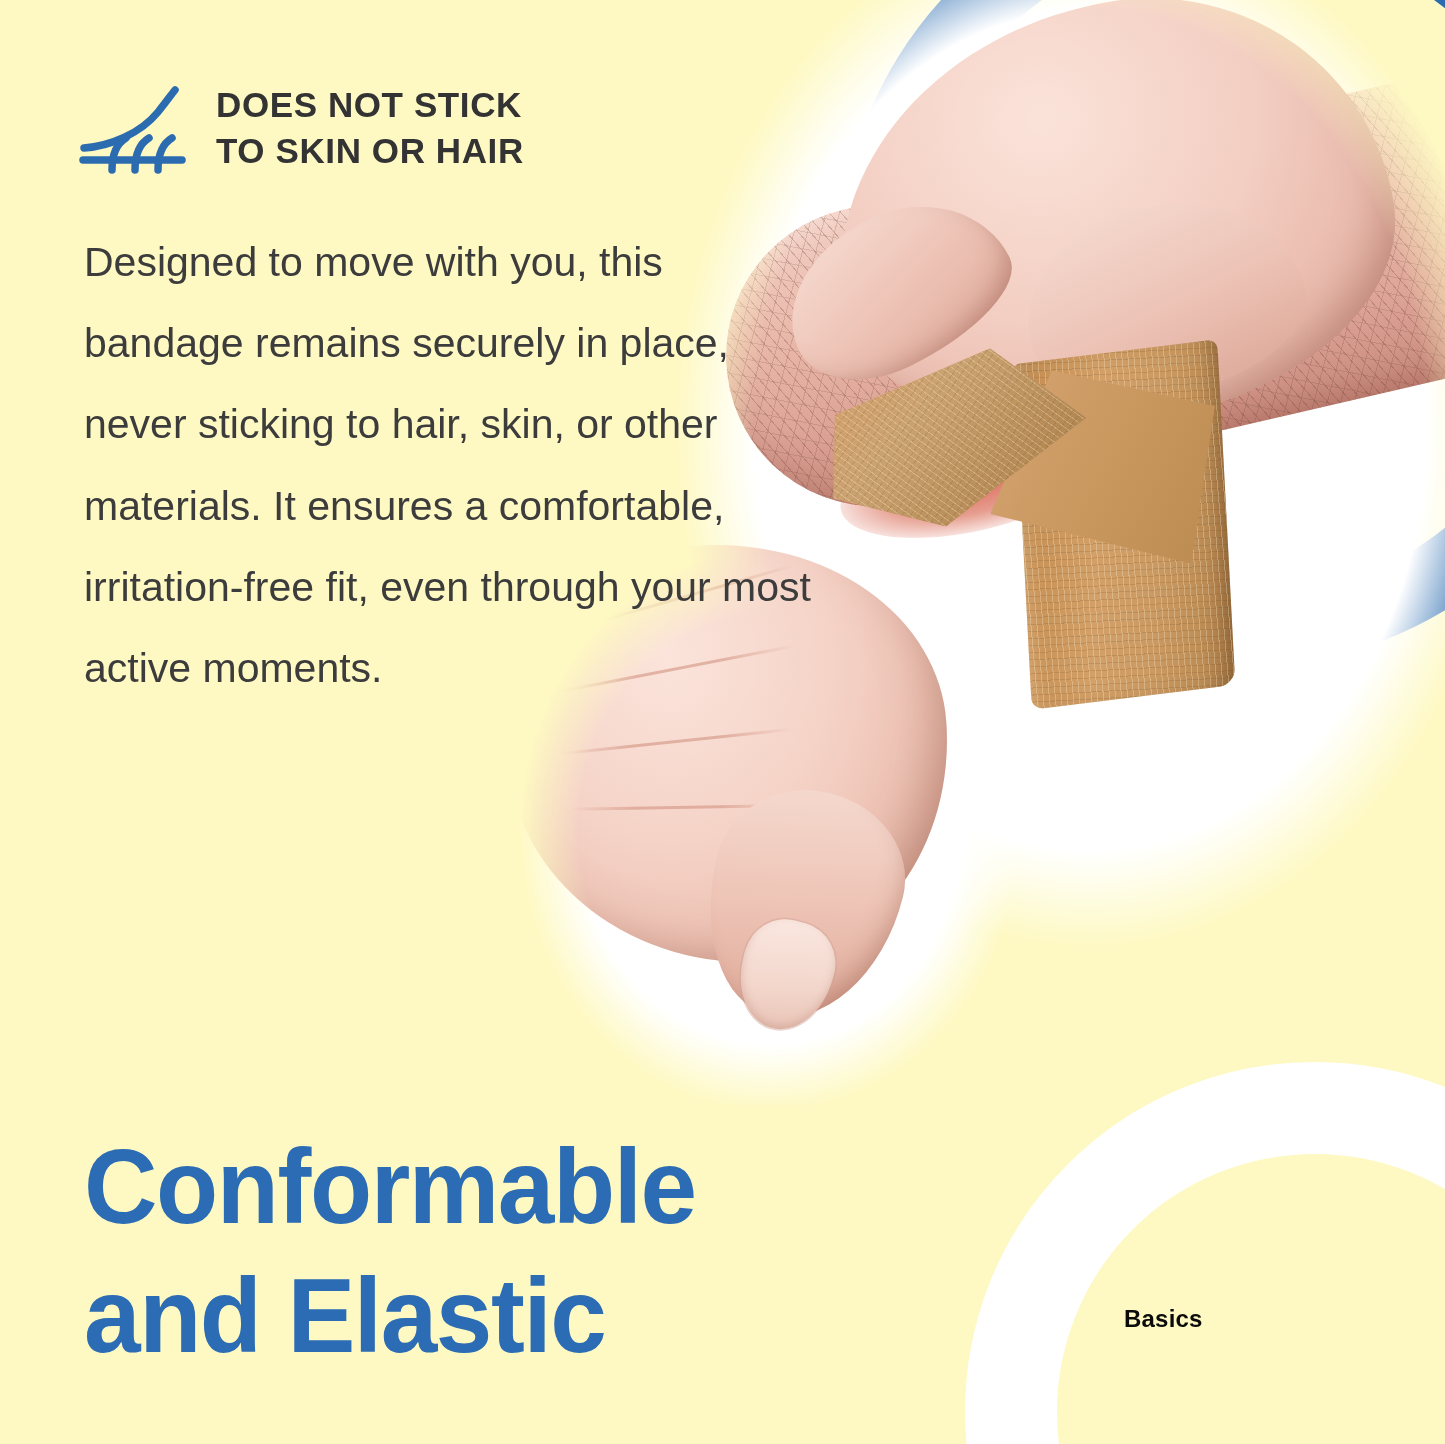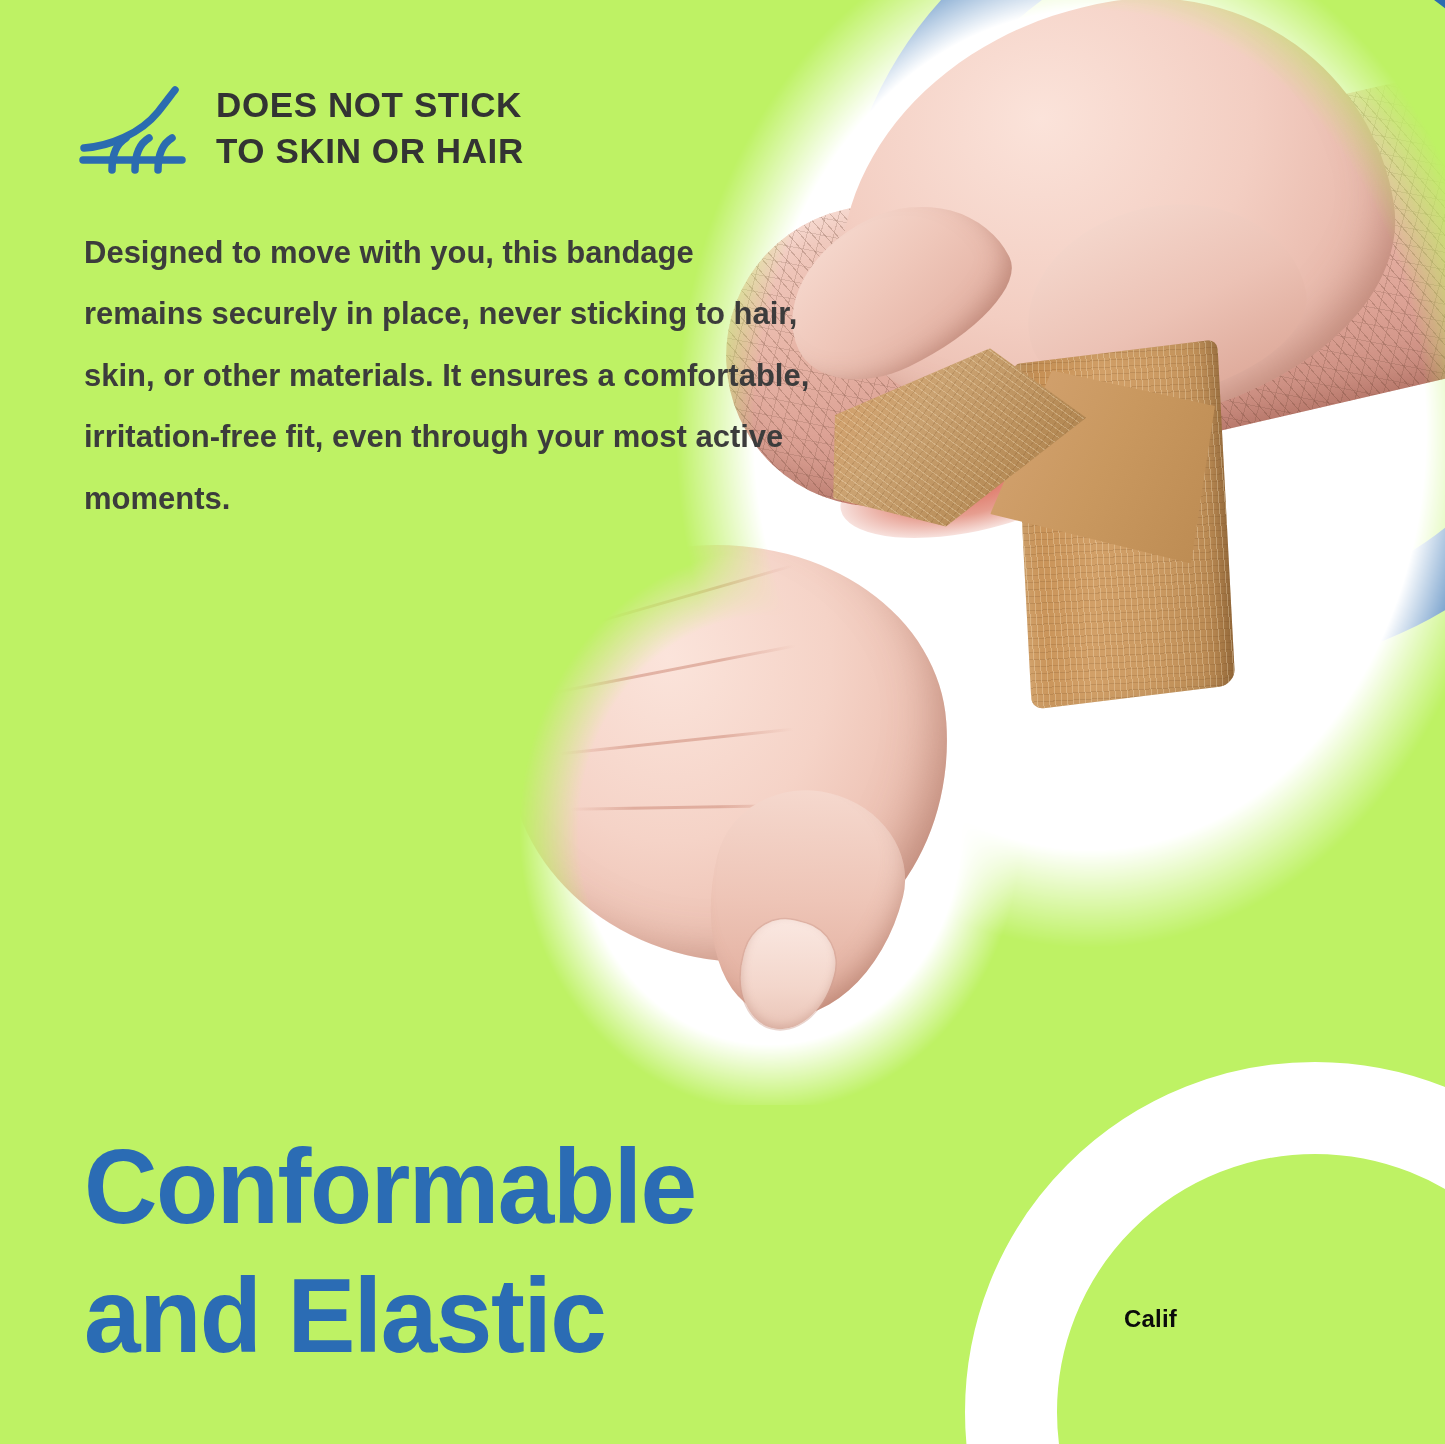--- a/index.html
+++ b/index.html
@@ -9,21 +9,21 @@
     background: #ffffff;
   }
   body {
     font-family: "Liberation Sans", "DejaVu Sans", sans-serif;
   }
 
   .canvas {
     position: relative;
     width: 1445px;
     height: 1444px;
-    background: #bef264;
+    background: #fef9c3;
     overflow: hidden;
   }
 
   
   .blue-ring {
     position: absolute;
     left: 838px;
     top: -132px;
     width: 800px;
     height: 800px;
@@ -271,24 +271,24 @@
     font-weight: 700;
     letter-spacing: .6px;
     line-height: 1.30;
     color: #333333;
     margin: 0;
     padding-top: 4px;
     white-space: pre-line;
   }
   .feature-body {
     margin: 48px 0 0 6px;
-    font-size: 31px;
+    font-size: 41px;
     line-height: 1.98;
     color: #3c3c3c;
-    font-weight: 700;
+    font-weight: 400;
     max-width: 730px;
   }
 
   
   .headline {
     position: absolute;
     left: 84px;
     top: 1122px;
     z-index: 6;
     color: #2b6cb4;
@@ -394,16 +394,16 @@
       <h2 class="feature-title">DOES NOT STICK
 TO SKIN OR HAIR</h2>
     </div>
     <p class="feature-body">Designed to move with you, this bandage remains securely in place, never sticking to hair, skin, or other materials. It ensures a comfortable, irritation-free fit, even through your most active moments.</p>
   </div>
 
   <div class="headline">Conformable
 and Elastic</div>
 
   <div class="logo">
-    <div class="logo-sub">Calif</div>
+    <div class="logo-sub">Basics</div>
   </div>
 
 </div>
 
 </body></html>

